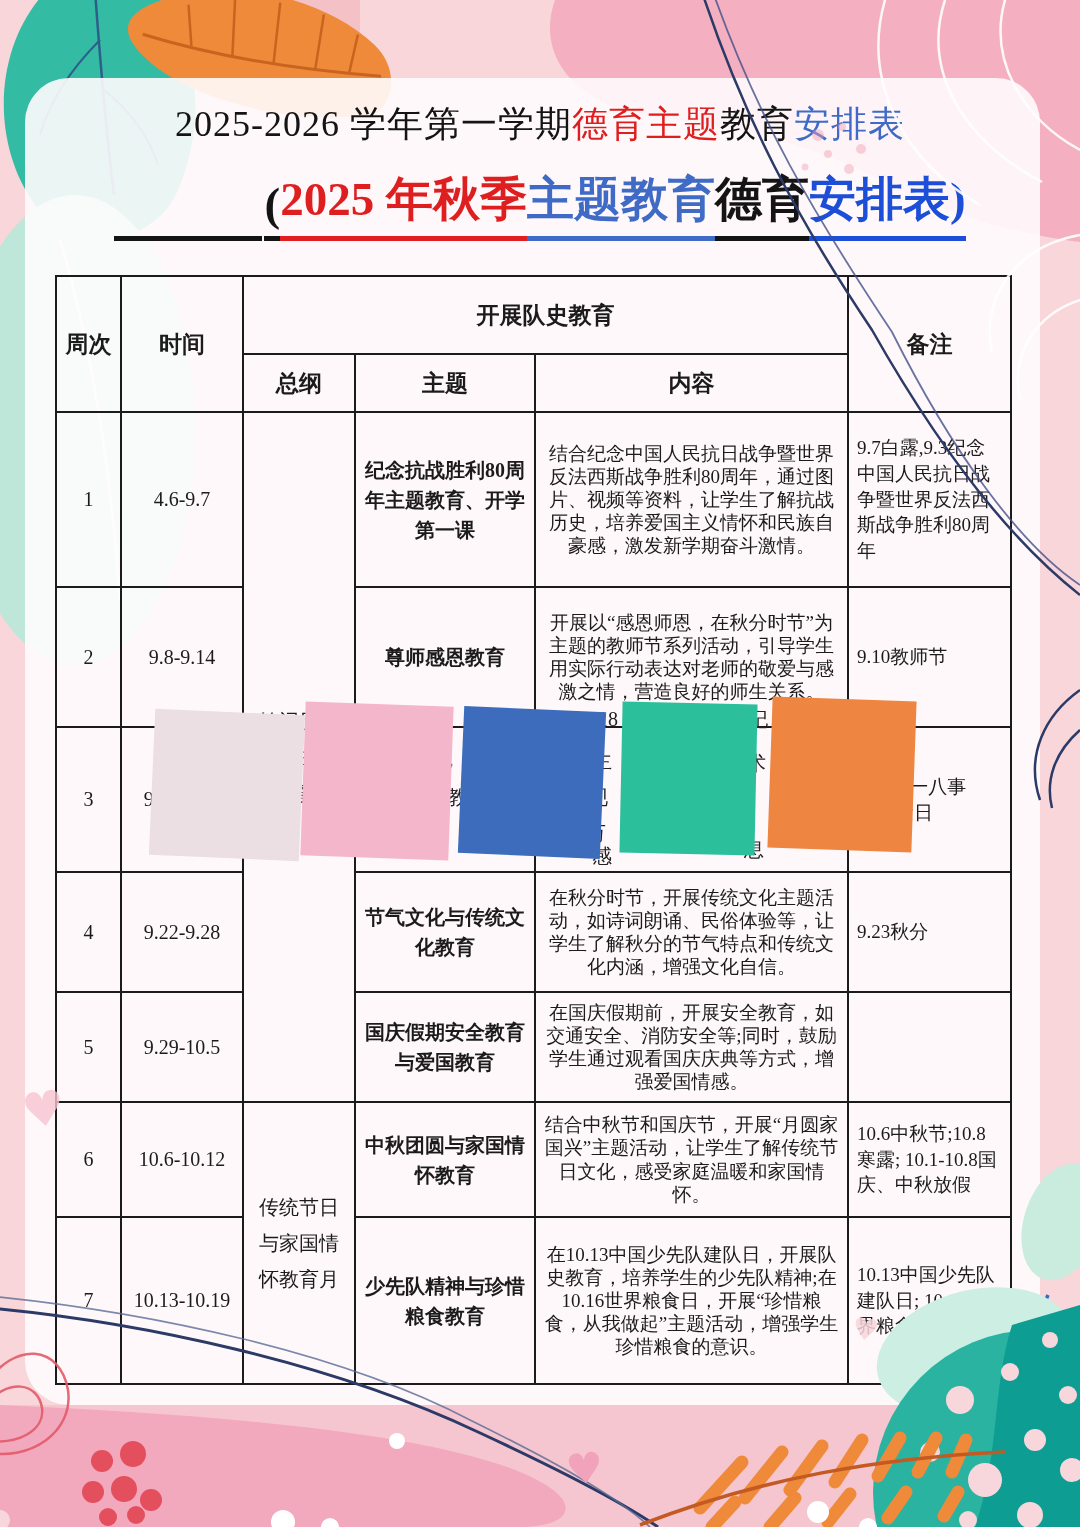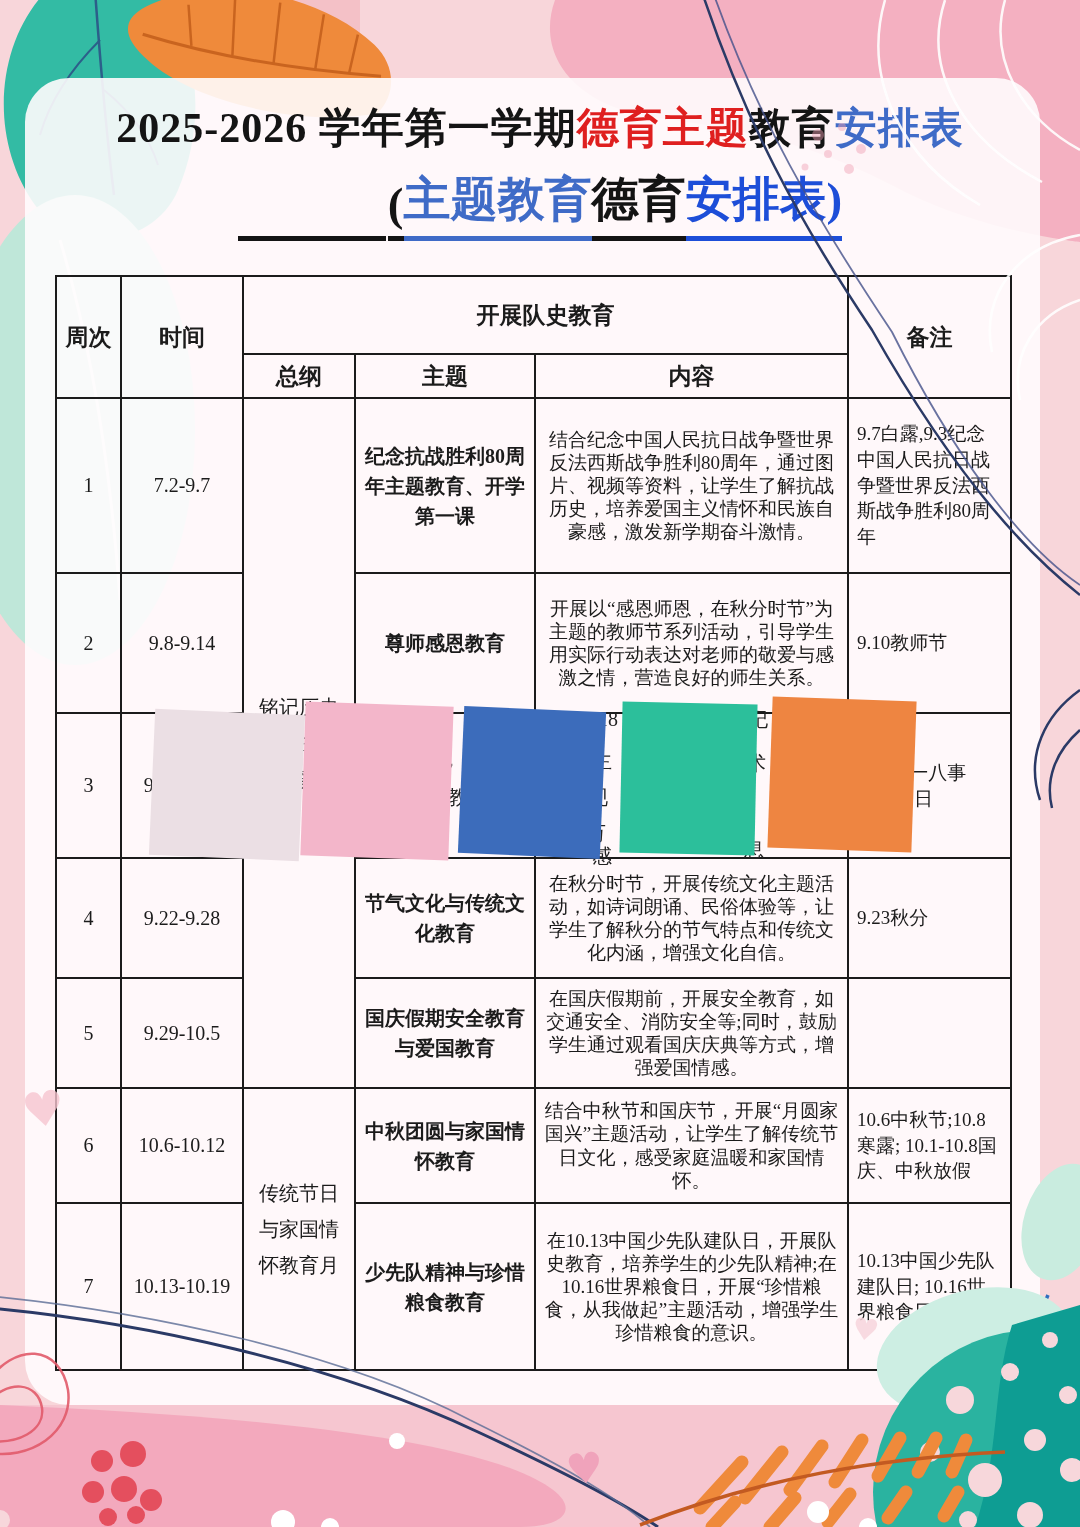--- a/index.html
+++ b/index.html
@@ -6,21 +6,21 @@
   #page{position:relative;width:1080px;height:1527px;overflow:hidden;
         background:#f8d6da;font-family:"Liberation Serif","DejaVu Serif",serif;color:#1b1b1b;}
   svg{display:block;}
 
   
   .card{position:absolute;left:25px;top:78px;width:1015px;height:1327px;
         background:rgba(255,252,253,0.90);border-radius:44px;z-index:3;}
 
   
   .title1{position:absolute;left:0;top:100px;width:100%;text-align:center;z-index:4;
-          font-weight:bold;font-size:42px;letter-spacing:1px;white-space:nowrap;}
+          font-weight:normal;font-size:36px;letter-spacing:1px;white-space:nowrap;}
   .title2{position:absolute;left:0;top:168px;width:100%;z-index:4;display:flex;
           justify-content:center;align-items:flex-end;font-weight:bold;font-size:47px;white-space:nowrap;}
   .useg{border-bottom:5px solid currentColor;padding-bottom:5px;}
   .u-spacer{width:148px;height:12px;border-bottom:5px solid #141414;margin-right:2px;}
 
   
   table.sched{position:absolute;left:55px;top:275px;width:955px;z-index:4;
               border-collapse:collapse;table-layout:fixed;}
   table.sched th,table.sched td{border:2px solid #1b1b1b;padding:3px 8px;vertical-align:middle;
               overflow:hidden;word-break:break-all;}
@@ -72,20 +72,21 @@
   </svg>
 
   <div class="card"></div>
 
   <div class="title1">
     <span style="color: rgb(20, 20, 20);">2025-2026 学年第一学期</span><span style="color: rgb(223, 31, 31);">德育主题</span><span style="color: rgb(20, 20, 20);">教育</span><span style="color: rgb(63, 107, 199);">安排表</span>
   </div>
   <div class="title2">
     <span class="u-spacer"></span>
       <span class="useg" style="color: rgb(20, 20, 20);">(</span>
+      <span class="useg" style="color: rgb(223, 31, 31);">2025 年秋季</span>
       <span class="useg" style="color: rgb(63, 107, 199);">主题教育</span>
       <span class="useg" style="color: rgb(20, 20, 20);">德育</span>
       <span class="useg" style="color: #1d4ed8;">安排表)</span>
   </div>
 
   <table class="sched">
     <colgroup>
       <col style="width:65px">
         <col style="width:122px">
         <col style="width:112px">
@@ -93,30 +94,30 @@
         <col style="width:313px">
         <col style="width:163px">
     </colgroup>
     <thead>
       <tr style="height:78px">
         <th rowspan="2">周次</th>
         <th rowspan="2">时间</th>
         <th colspan="3">开展队史教育</th>
         <th rowspan="2">备注</th>
       </tr>
-      <tr style="height:44px">
+      <tr style="height:58px">
         <th>总纲</th>
         <th>主题</th>
         <th>内容</th>
       </tr>
     </thead>
     <tbody>
       <tr style="height:175px">
         <td class="c-week">1</td>
-        <td class="c-time">7.2-9.7</td>
+        <td class="c-time">4.6-9.7</td>
         <td class="c-outline" rowspan="5">铭记历史爱国主义教育月</td>
         <td class="c-theme">纪念抗战胜利80周年主题教育、开学第一课</td>
         <td class="c-content">结合纪念中国人民抗日战争暨世界反法西斯战争胜利80周年，通过图片、视频等资料，让学生了解抗战历史，培养爱国主义情怀和民族自豪感，激发新学期奋斗激情。</td>
         <td class="c-remark">9.7白露,9.3纪念中国人民抗日战争暨世界反法西斯战争胜利80周年</td>
       </tr>
       <tr style="height:140px">
         <td class="c-week">2</td>
         <td class="c-time">9.8-9.14</td>
         <td class="c-theme">尊师感恩教育</td>
         <td class="c-content">开展以“感恩师恩，在秋分时节”为主题的教师节系列活动，引导学生用实际行动表达对老师的敬爱与感激之情，营造良好的师生关系。</td>

